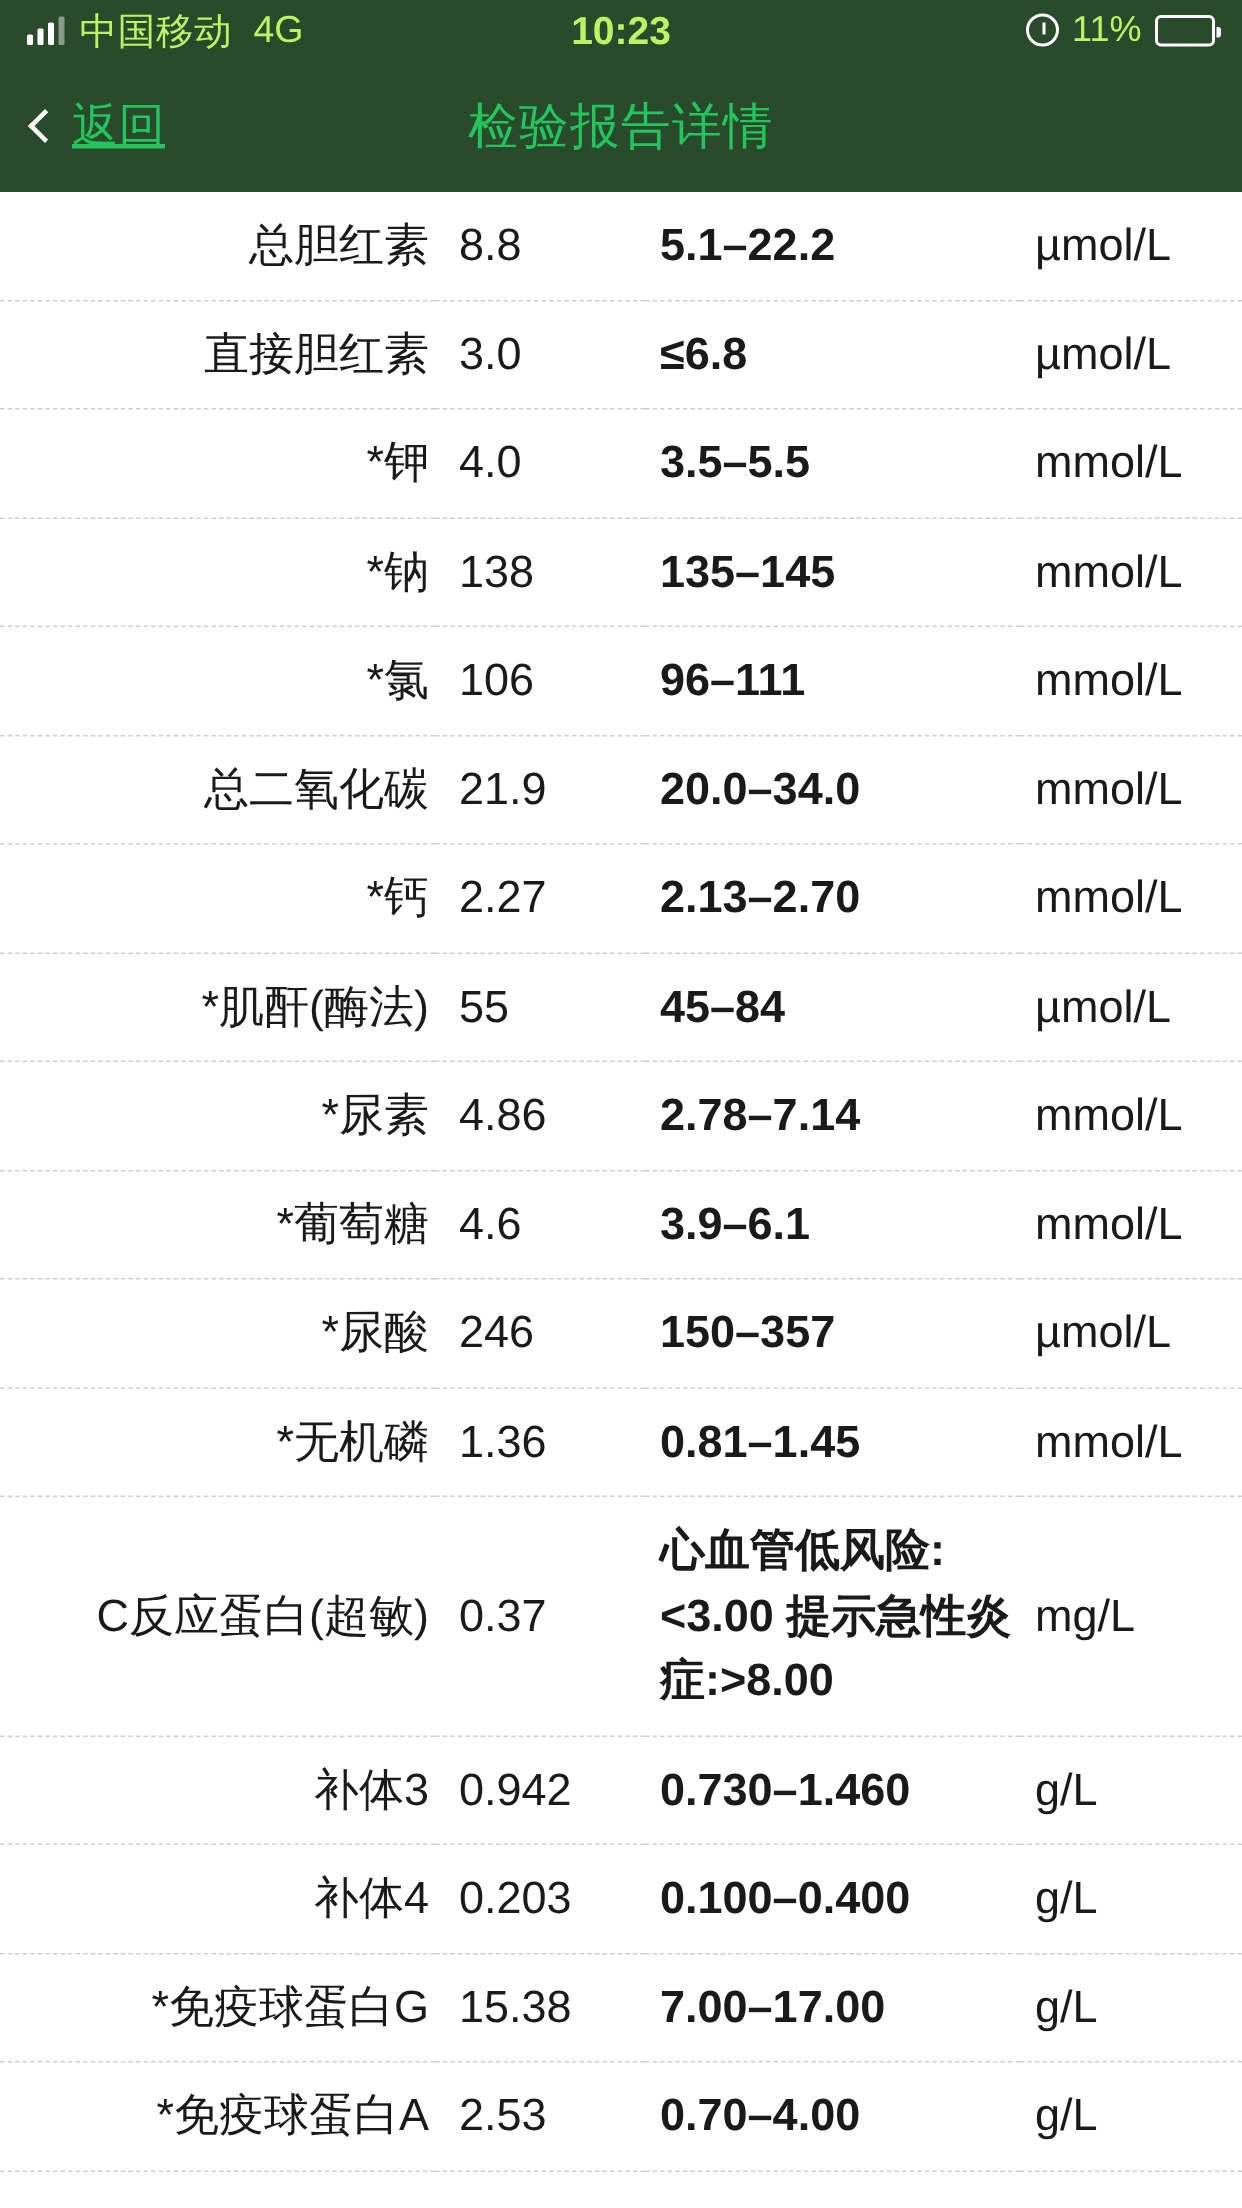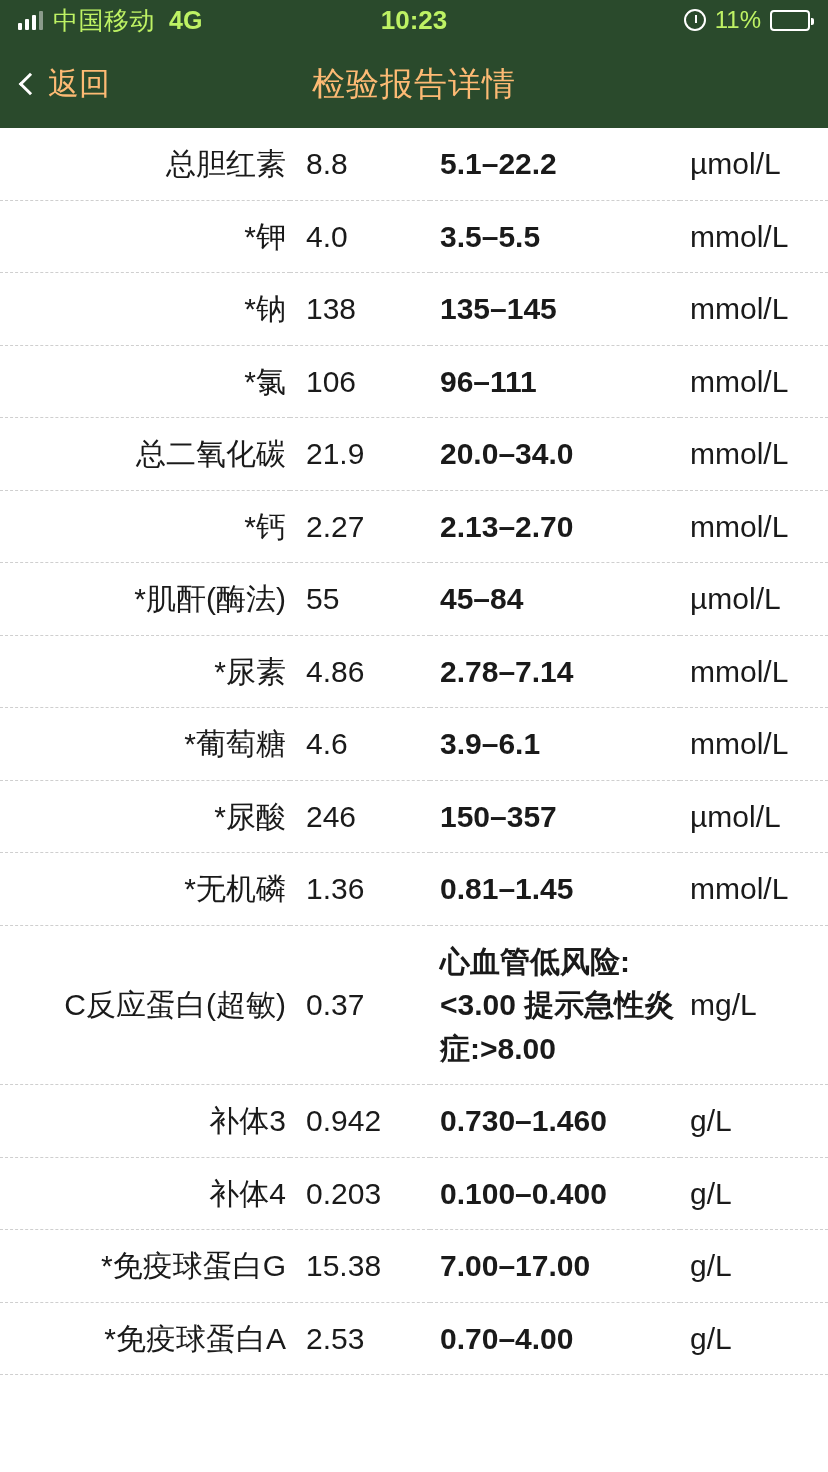--- a/index.html
+++ b/index.html
@@ -23,21 +23,21 @@
     position: relative;
   }
   .sb-left { display: flex; align-items: center; gap: 10px; }
   .signal-bars { display: flex; align-items: flex-end; gap: 3px; height: 20px; }
   .signal-bars i { display: block; width: 4px; background: #ffffff; border-radius: 1px; }
   .signal-bars i:nth-child(1) { height: 7px; }
   .signal-bars i:nth-child(2) { height: 11px; }
   .signal-bars i:nth-child(3) { height: 15px; }
   .signal-bars i:nth-child(4) { height: 19px; background: rgba(255,255,255,.45); }
   .carrier { font-size: 25px; letter-spacing: .5px; }
-  .net-type { font-size: 25px; margin-left: 4px; font-weight: bold; }
+  .net-type { font-size: 25px; margin-left: 4px; }
   .sb-center {
     position: absolute;
     left: 0; right: 0;
     text-align: center;
     font-size: 26px;
     font-weight: bold;
   }
   .sb-right {
     margin-left: auto;
     display: flex;
@@ -76,25 +76,26 @@
   .battery-fill {
     height: 100%;
     background: #e8645a;
     border-radius: 2px;
   }
 
   
   .nav-bar {
     height: 88px;
     background: #2a4a2c;
-    color: #fdba74;
+    color: #22c55e;
     display: flex;
     align-items: center;
     position: relative;
     padding: 0 18px;
+    text-decoration: underline;
   }
   .nav-back {
     display: flex;
     align-items: center;
     gap: 10px;
     font-size: 31px;
     z-index: 2;
   }
   .chevron-left {
     width: 16px; height: 16px;
@@ -177,20 +178,26 @@
       <col class="c-unit">
   </colgroup>
   <tbody id="table-body">
       <tr>
         <td class="name">总胆红素</td>
         <td class="value">8.8</td>
         <td class="range">5.1–22.2</td>
         <td class="unit">µmol/L</td>
       </tr>
       <tr>
+        <td class="name">直接胆红素</td>
+        <td class="value">3.0</td>
+        <td class="range">≤6.8</td>
+        <td class="unit">µmol/L</td>
+      </tr>
+      <tr>
         <td class="name">*钾</td>
         <td class="value">4.0</td>
         <td class="range">3.5–5.5</td>
         <td class="unit">mmol/L</td>
       </tr>
       <tr>
         <td class="name">*钠</td>
         <td class="value">138</td>
         <td class="range">135–145</td>
         <td class="unit">mmol/L</td>

